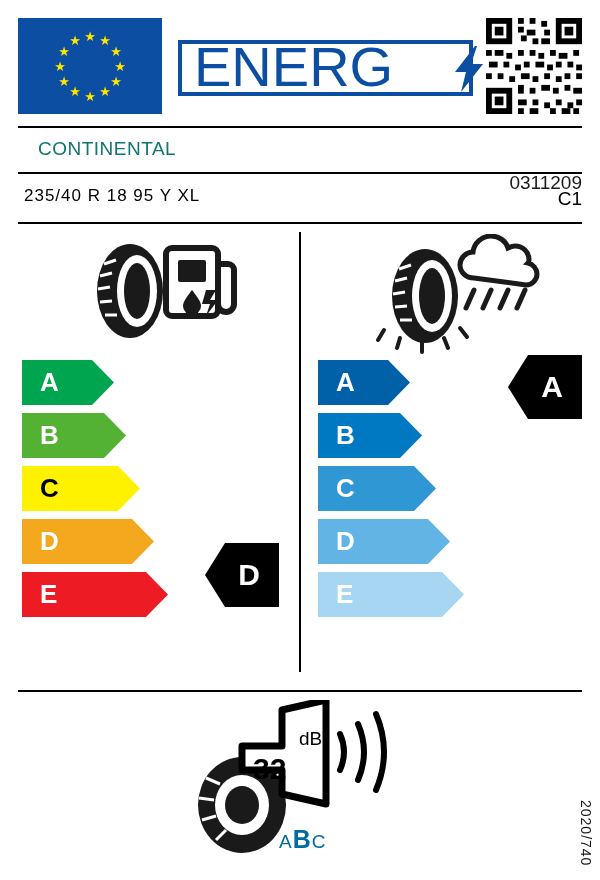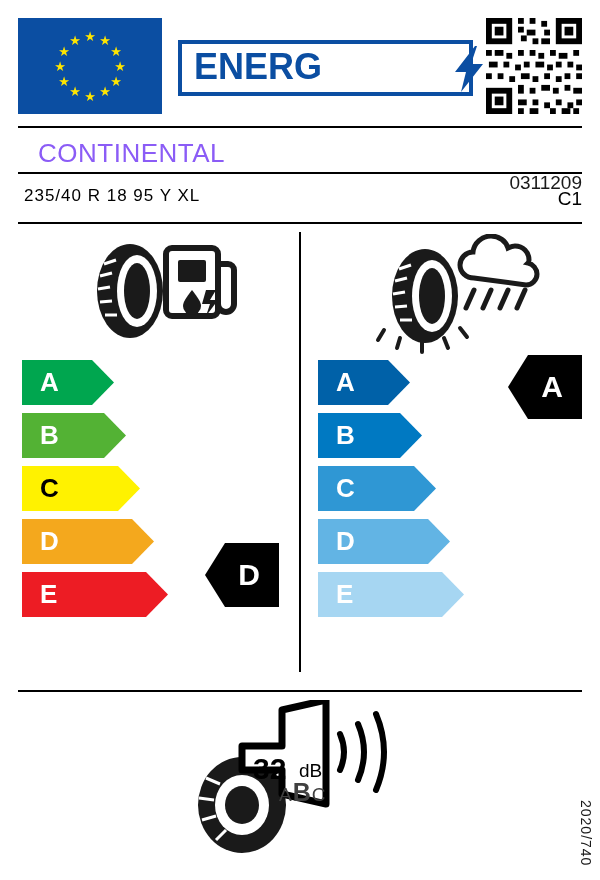--- a/index.html
+++ b/index.html
@@ -39,22 +39,22 @@
   }
   .energy-box {
     position: absolute;
     left: 160px; top: 22px;
     width: 295px; height: 56px;
     border: 4px solid #0b4ea2;
   }
   .energy-text {
     position: absolute;
     left: 176px; top: 23px;
-    font-size: 36px;
-    font-weight: bold;
+    font-size: 56px;
+    font-weight: normal;
     letter-spacing: 0px;
     color: #0b4ea2;
     line-height: 52px;
   }
   .bolt {
     position: absolute;
     left: 437px; top: 28px;
     width: 28px; height: 46px;
   }
   .qr {
@@ -68,22 +68,22 @@
     position: absolute;
     background: #000;
     height: 2px;
     left: 18px; width: 564px;
   }
 
   
   .brand {
     position: absolute;
     left: 38px; top: 138px;
-    font-size: 26px;
-    color: #8b5cf6;
+    font-size: 19px;
+    color: #0f766e;
     letter-spacing: 0.5px;
   }
   .code {
     position: absolute;
     right: 18px; top: 138px;
     font-size: 19px;
     color: #1a1a1a;
     text-align: right;
     margin-top: 34px;
   }
@@ -168,29 +168,29 @@
   }
   .noise-db {
     position: absolute;
     left: 253px; top: 752px;
     font-size: 30px;
     font-weight: bold;
     color: #000;
   }
   .noise-db-unit {
     position: absolute;
-    left: 299px; top: 760px;
+    left: 299px; top: 728px;
     font-size: 19px;
     color: #000;
   }
   .noise-classes {
     position: absolute;
-    left: 279px; top: 778px;
+    left: 279px; top: 825px;
     font-size: 19px;
-    color: #404040;
+    color: #0369a1;
     letter-spacing: 1px;
   }
   .noise-classes b { font-size: 25px; }
 
   
   .side-code {
     position: absolute;
     right: 6px; bottom: 14px;
     font-size: 14px;
     color: #1a1a1a;

